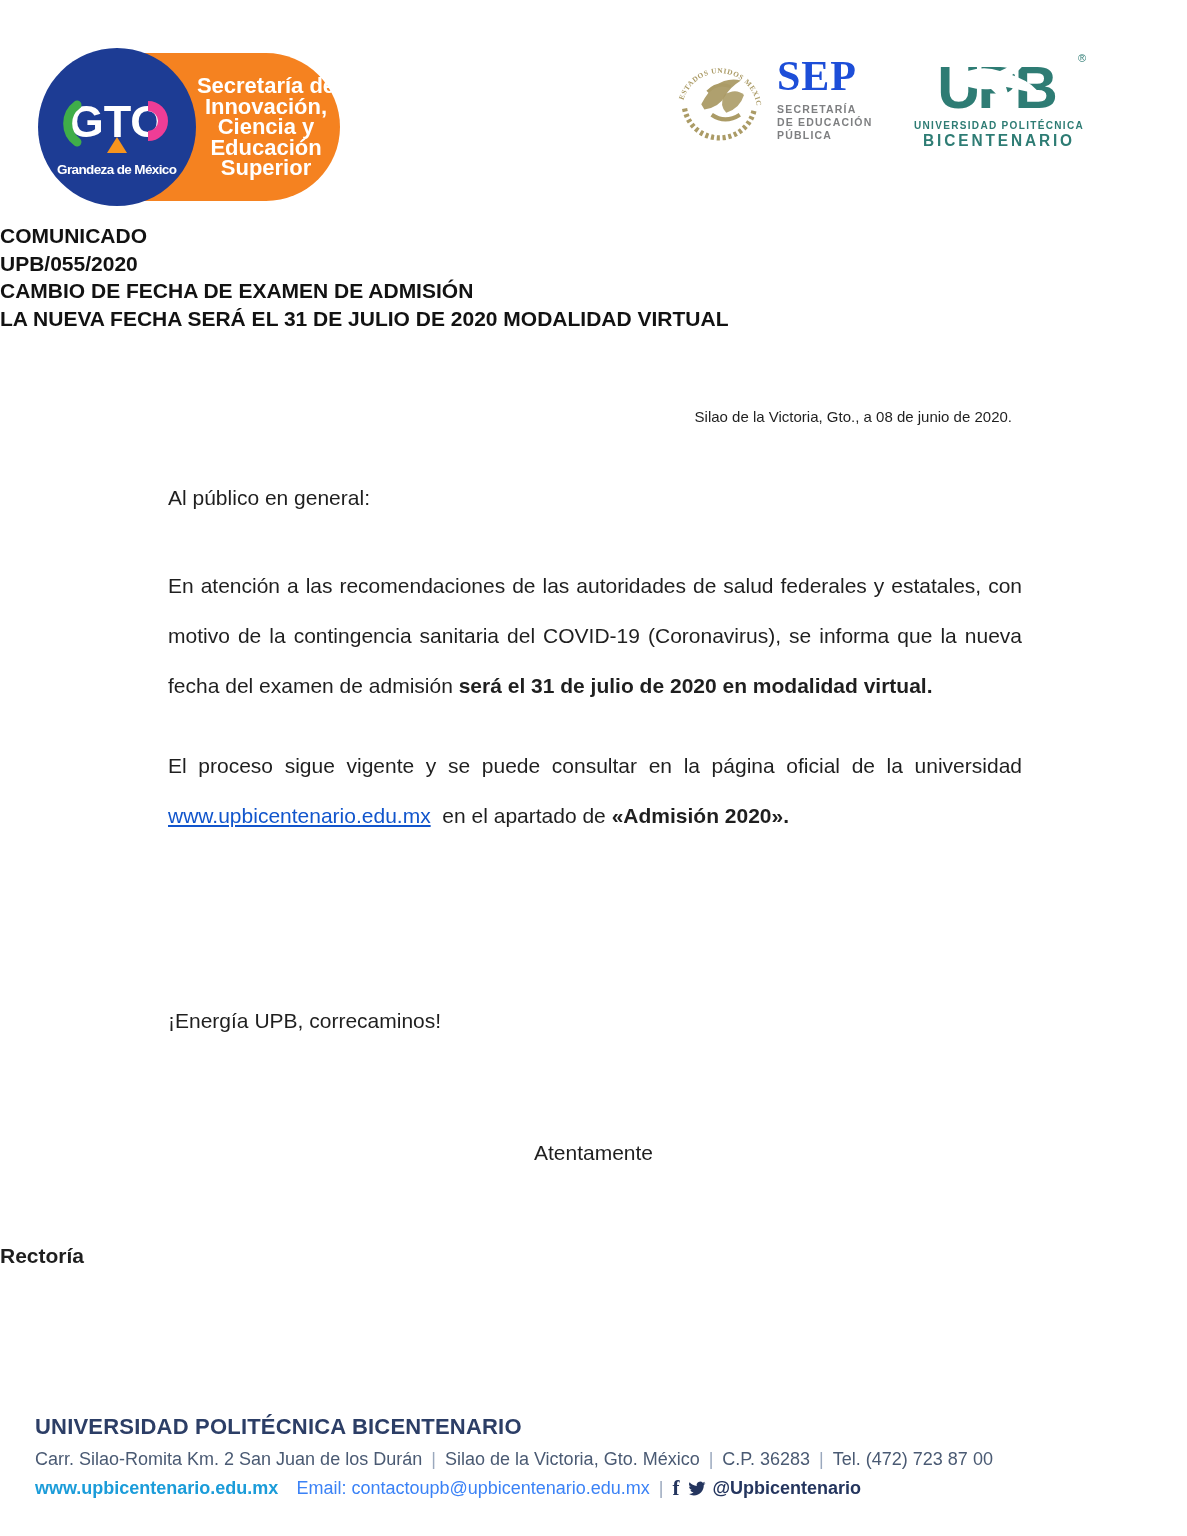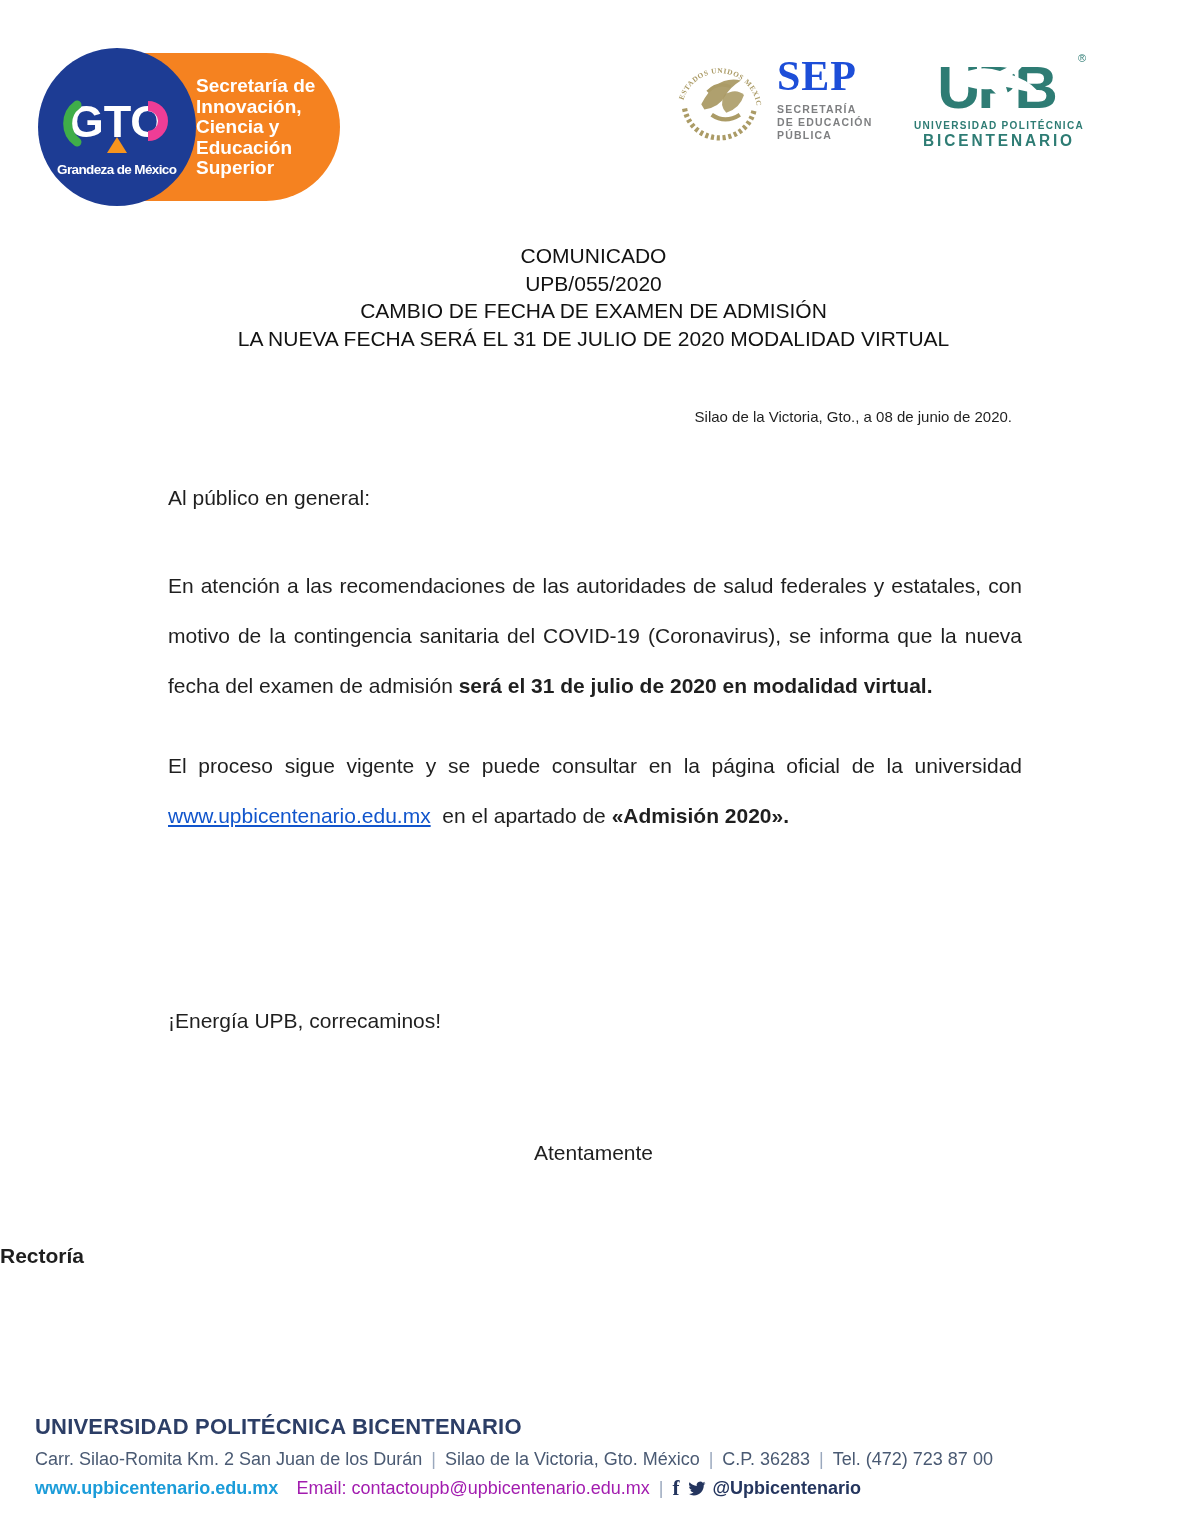--- a/index.html
+++ b/index.html
@@ -8,32 +8,32 @@
     position:relative; width:1187px; height:1536px; background:#ffffff;
     margin:0 auto; overflow:hidden;
     font-family:"Liberation Sans", sans-serif; color:#1f1f1f;
   }
   
   .gto-logo { position:absolute; left:38px; top:48px; width:302px; height:158px; }
   .gto-pill { position:absolute; left:26px; top:5px; right:0; bottom:5px;
               background:#f58220; border-radius:80px; }
   .gto-circle { position:absolute; left:0; top:0; width:158px; height:158px; }
   .gto-sec-text { position:absolute; left:158px; top:28px; width:140px;
-                  color:#ffffff; font-weight:bold; font-size:19px; line-height:20.5px; }
+                  color:#ffffff; font-weight:bold; font-size:22px; line-height:20.5px;text-align:center; }
   .sep-logo { position:absolute; left:670px; top:46px; display:flex; align-items:flex-start; }
   .sep-seal { width:99px; height:99px; }
   .sep-text { padding-top:10px; margin-left:8px; }
   .sep-acronym { font-family:"Liberation Serif", serif; font-weight:bold;
                  font-size:42px; line-height:40px; color:#1d4ed8; letter-spacing:1px; }
   .sep-lines { margin-top:7px; color:#7e7f81; font-weight:bold; font-size:10.5px;
                line-height:13px; letter-spacing:1.2px; }
   .upb-logo { position:absolute; left:912px; top:46px; width:178px; height:104px; }
   
-  .title-block { position:absolute; left:0; right:0; top:242px; text-align:center;
-                 font-weight:normal; font-size:21px; line-height:27.5px; color:#121212; }
+  .title-block { position:absolute; left:0; right:0; top:222px; 
+                 font-weight:bold; font-size:21px; line-height:27.5px; color:#121212; }
   
   .dateline { position:absolute; right:175px; top:408px; font-size:15px; }
   .salutation { position:absolute; left:168px; top:486px; font-size:21px; font-weight:normal; }
   .para { position:absolute; left:168px; right:165px; font-size:21px;
           line-height:50px; text-align:justify; }
   .p1 { top:561px; }
   .p2 { top:741px; }
   .p3 { top:841px; }
   .slogan { position:absolute; left:168px; top:996px; font-size:21px; line-height:50px; }
   .closing { position:absolute; left:0; right:0; top:1141px; text-align:center;
@@ -44,21 +44,21 @@
   a.body-link { color:#1155cc; text-decoration:underline; cursor:pointer; }
   .pre { white-space:pre-wrap; }
   
   .footer { position:absolute; left:35px; right:30px; top:1414px; }
   .footer-org { color:#2c3e66; font-weight:bold; font-size:22px; letter-spacing:.2px; }
   .footer-address { margin-top:9px; color:#4a5a73; font-size:18px; }
   .footer-sep { color:#9aa8bd; margin:0 9px; }
   .footer-contact { margin-top:6px; color:#33466b; font-size:18px;
                     display:flex; align-items:center; }
   .footer-web { color:#1b9cd9; font-weight:bold; text-decoration:none; cursor:pointer; }
-  .footer-email { margin-left:18px; color:#a21caf; cursor:pointer; }
+  .footer-email { margin-left:18px; color:#3b82f6; cursor:pointer; }
   .fb-glyph { font-family:"Liberation Serif", serif; font-weight:bold; font-size:21px;
               color:#24355e; margin-right:7px; cursor:pointer; }
   .tw-icon { width:20px; height:17px; margin-right:6px; cursor:pointer; }
   .footer-handle { font-weight:bold; color:#24355e; cursor:pointer; }
 </style>
 </head>
 <body>
 
 <div class="page">
 

